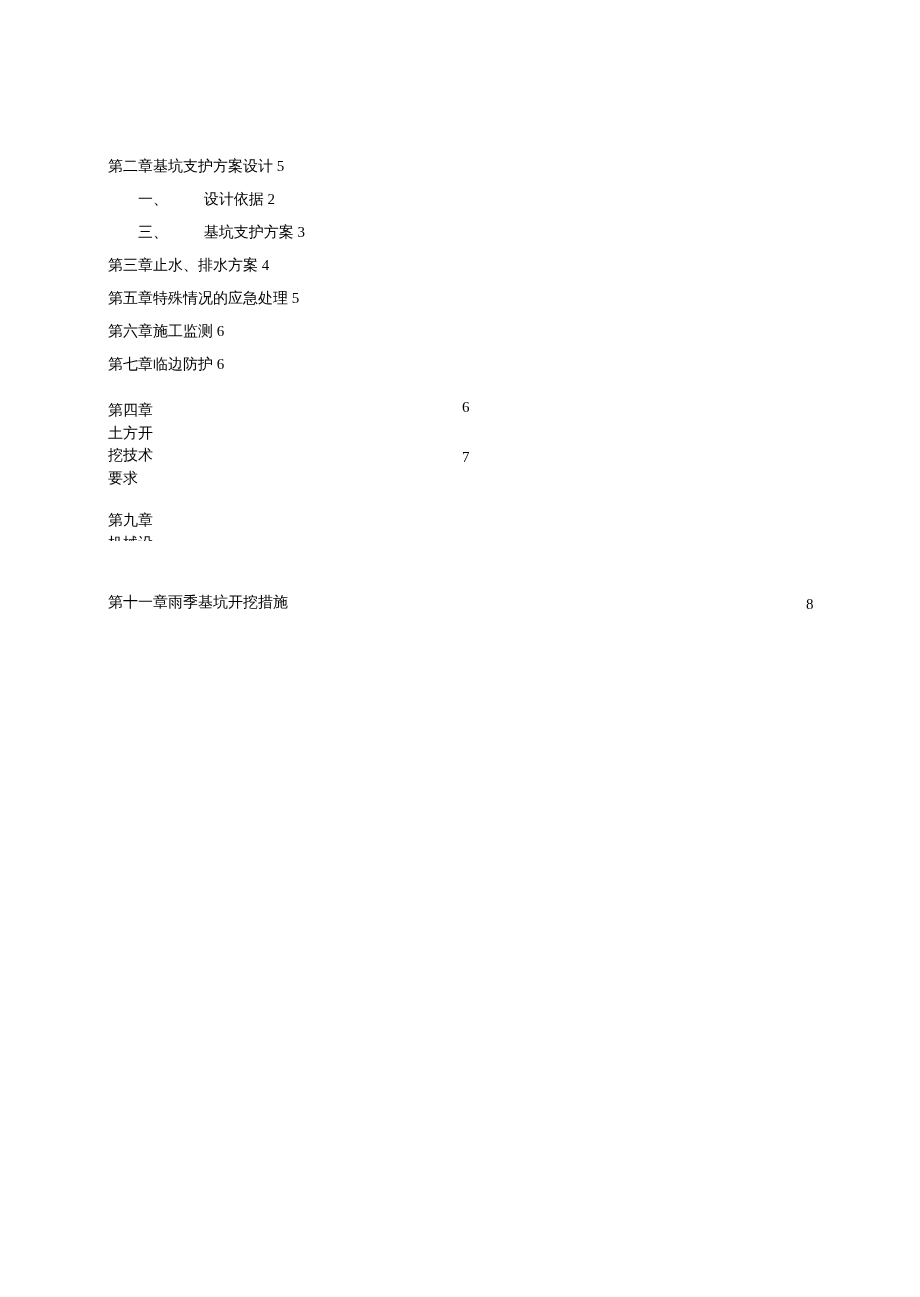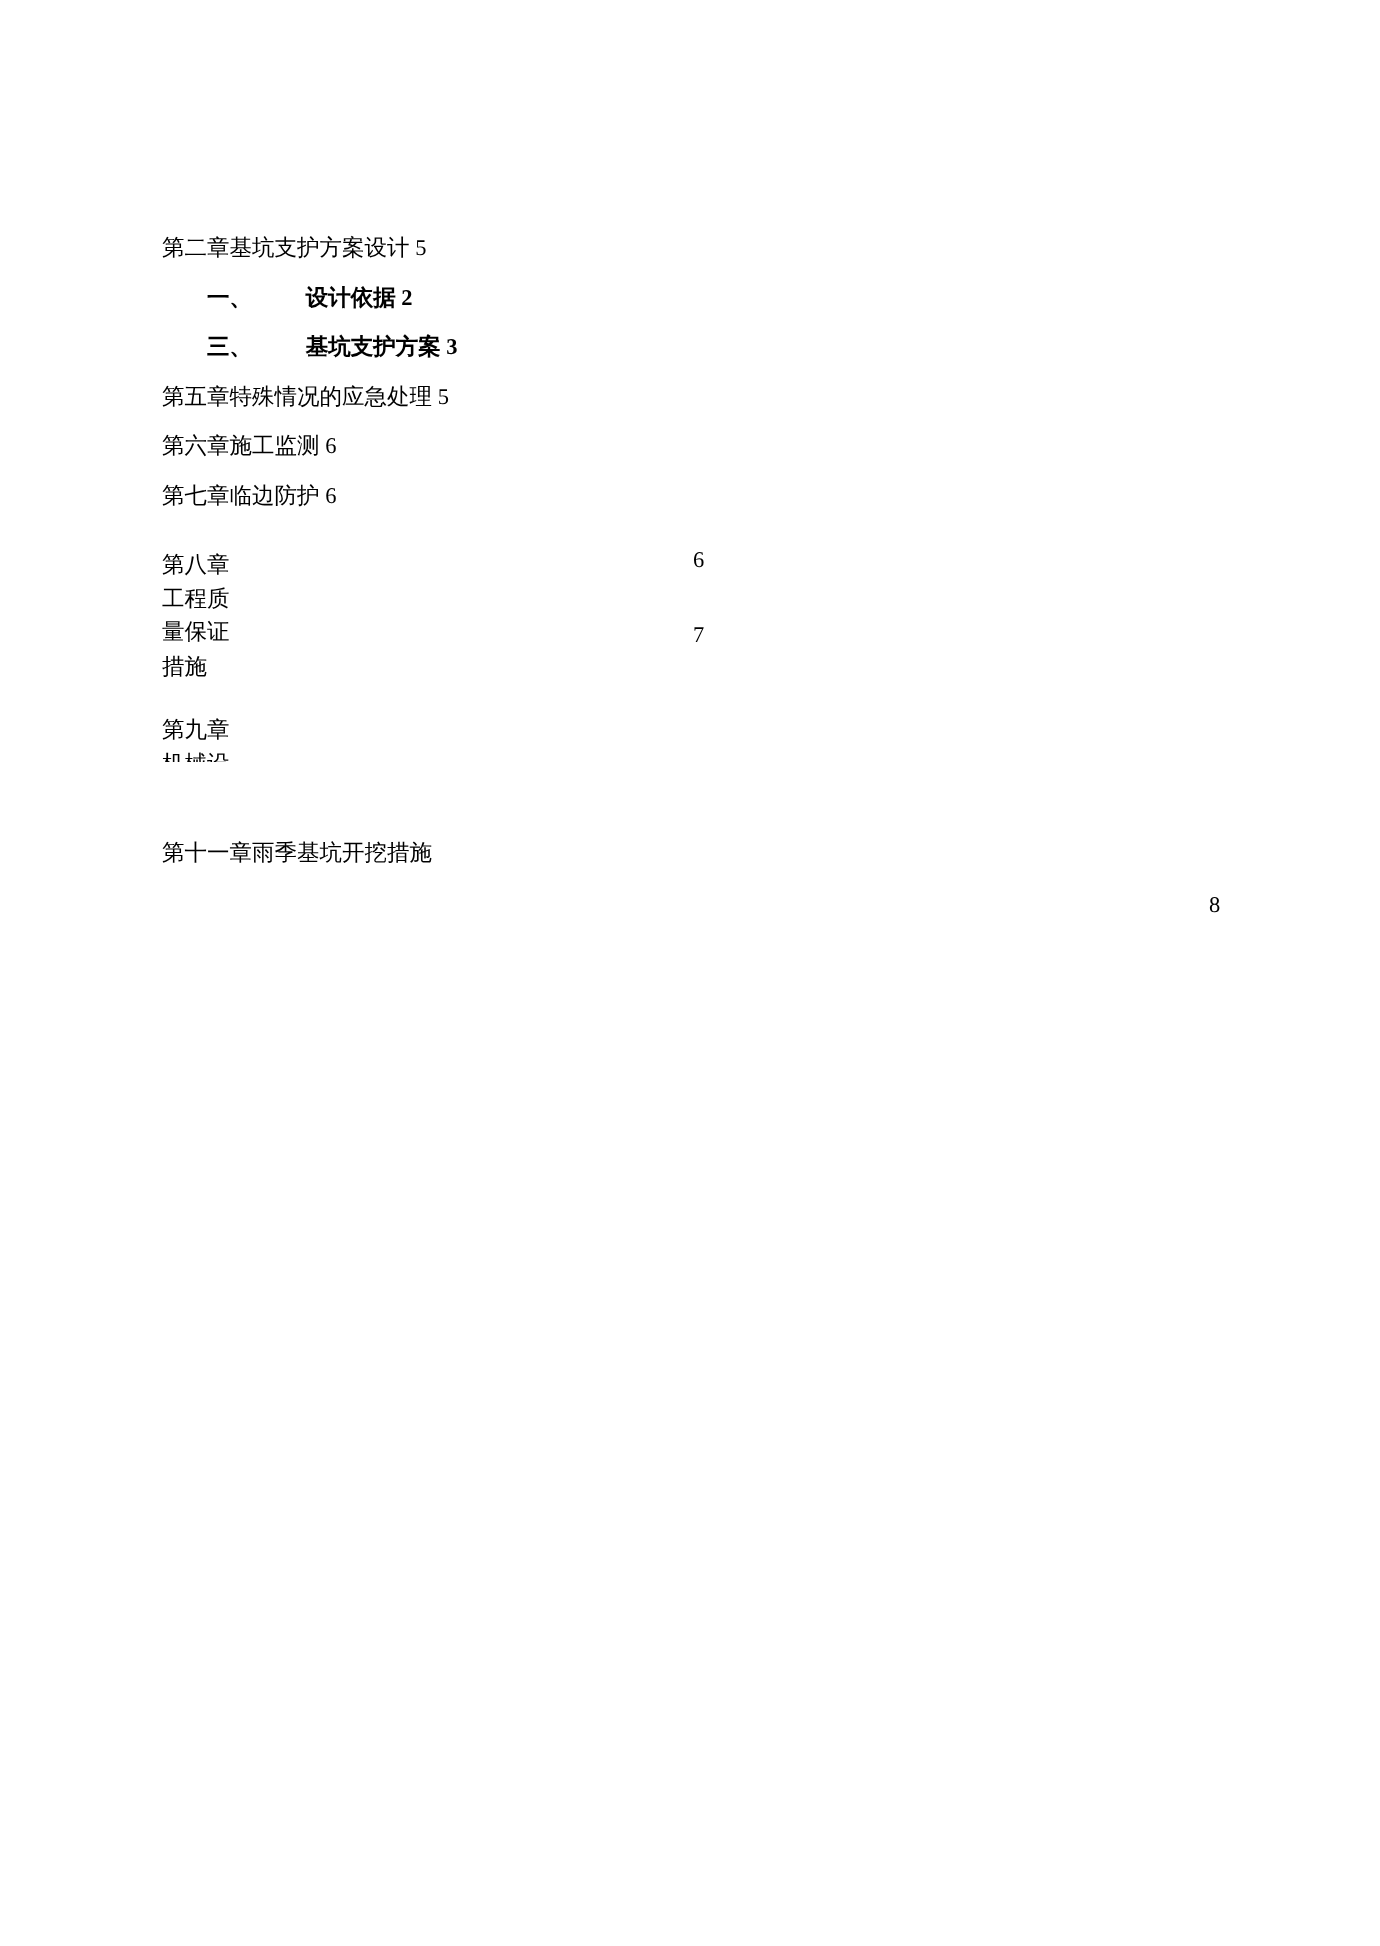--- a/index.html
+++ b/index.html
@@ -16,21 +16,20 @@
       color: #000000;
       padding: 150px 108px 0 108px;
       position: relative;
     }
     .toc-line {
       line-height: 2.2;
       white-space: nowrap;
     }
     .toc-sub {
       padding-left: 30px;
-      font-weight: bold;
     }
     .toc-sub .num {
       display: inline-block;
       width: 62px;
     }
     .special-section {
       position: relative;
       margin-top: 18px;
     }
     .narrow-text {
@@ -59,26 +58,27 @@
 
   <div class="toc-line toc-sub">
     <span class="num">一、</span>
     <span>设计依据 2</span>
   </div>
   <div class="toc-line toc-sub">
     <span class="num">三、</span>
     <span>基坑支护方案 3</span>
   </div>
 
+  <div class="toc-line">第三章止水、排水方案 4</div>
   <div class="toc-line">第五章特殊情况的应急处理 5</div>
   <div class="toc-line">第六章施工监测 6</div>
   <div class="toc-line">第七章临边防护 6</div>
 
   <div class="special-section">
-    <span class="narrow-text">第八章工程质量保证措施</span>
+    <span class="narrow-text">第四章土方开挖技术要求</span>
     <span class="page-num-right" style="left:354px; top:0;">6</span>
     <span class="page-num-right" style="left:354px; top:50px;">7</span>
   </div>
 
   <div class="special-section" style="margin-top:20px; height:32px; overflow:hidden;">
     <span class="narrow-text">第九章机械设备组</span>
   </div>
 
   <span class="page-8">8</span>
 

